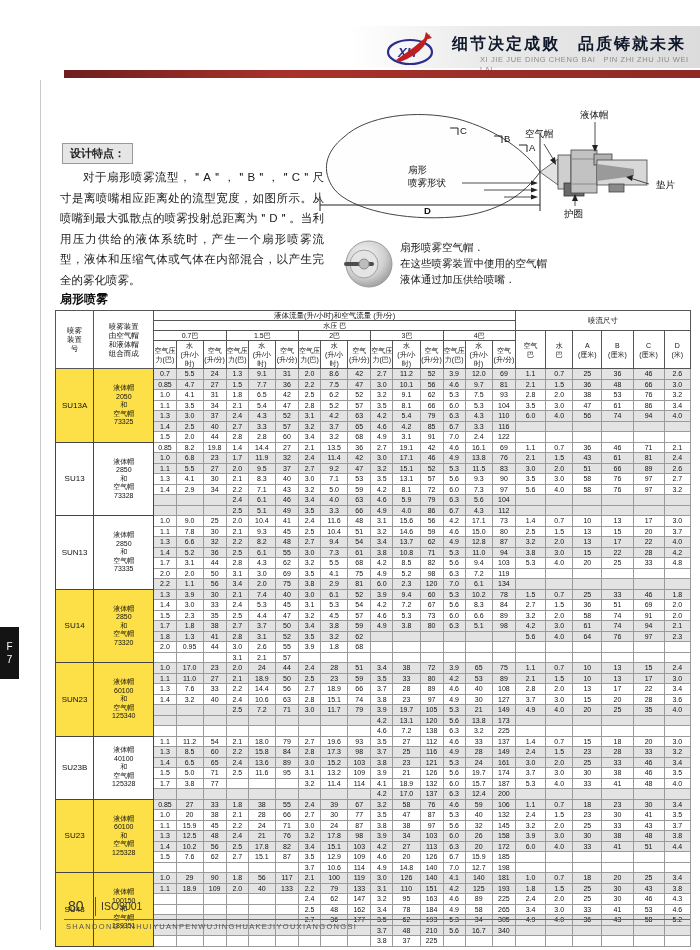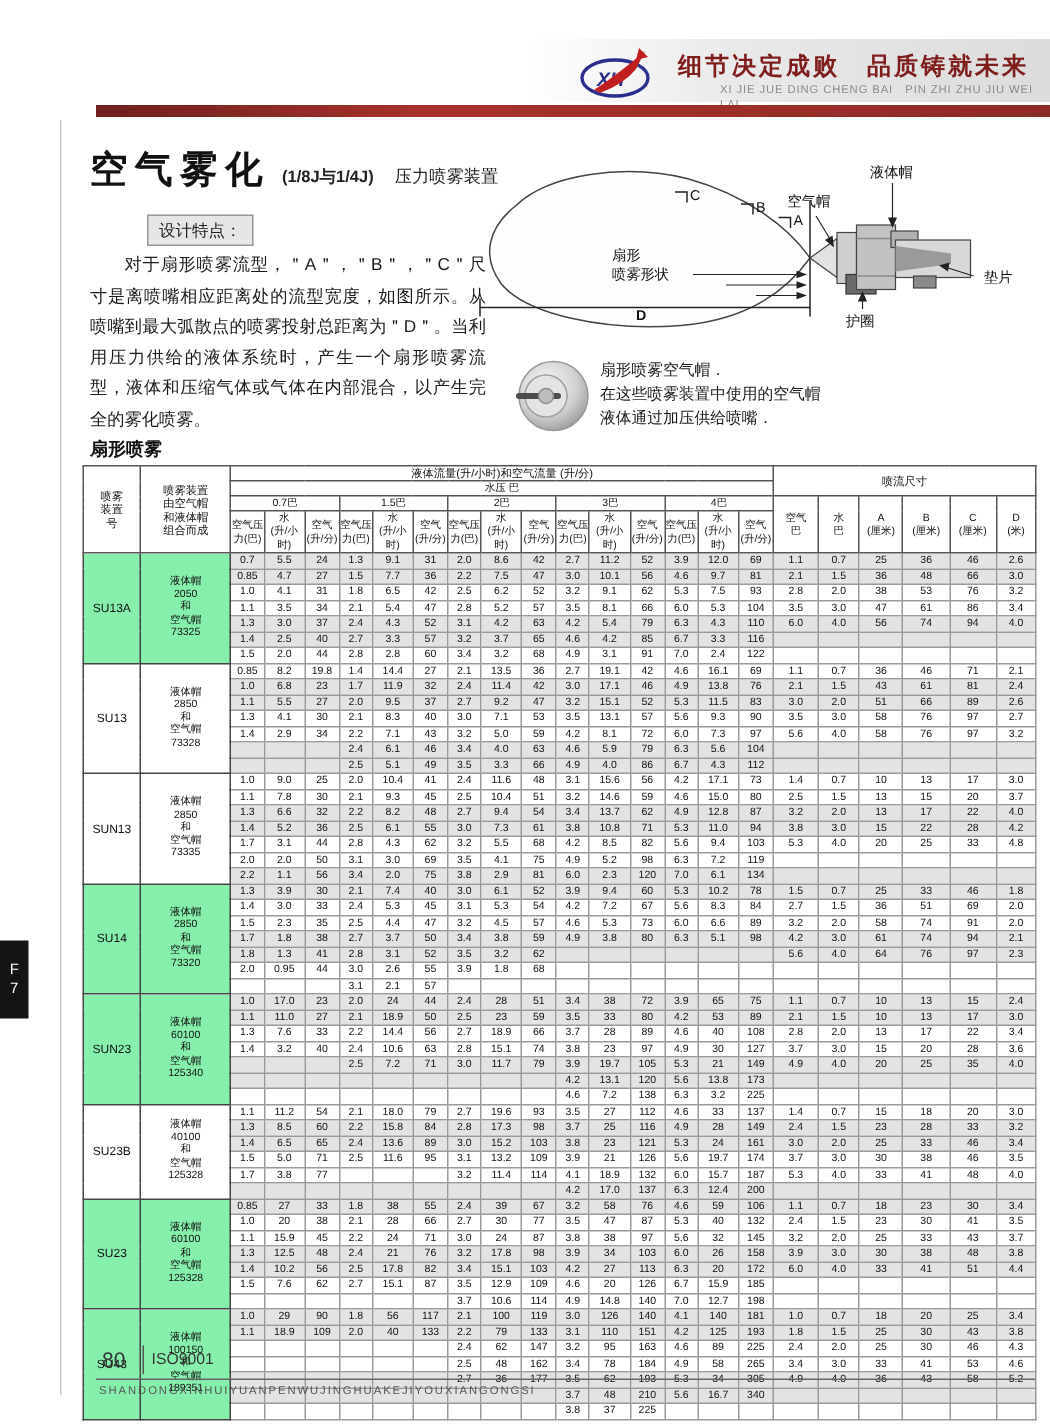--- a/index.html
+++ b/index.html
@@ -3,55 +3,55 @@
 <meta charset="utf-8">
 <style>
   html,body{margin:0;padding:0;background:#fff;}
   .page{position:relative;width:700px;height:950px;background:#fff;overflow:hidden;
         font-family:"Liberation Sans",sans-serif;color:#222;}
   
   .top-band{position:absolute;left:350px;top:26px;width:350px;height:42px;
             background:linear-gradient(90deg,#ffffff,#e9e9e9 40%,#dcdcdc);}
   .logo{position:absolute;left:386px;top:28px;}
   .slogan-cn{position:absolute;left:452px;top:34px;font-size:16px;font-weight:bold;
-             color:#7f1d1d;letter-spacing:2px;}
+             color:#0f172a;letter-spacing:2px;}
   .slogan-py{position:absolute;left:452px;top:55px;font-size:7.5px;color:#8a8a8a;letter-spacing:.6px;margin-left:28px;}
   .red-bar{position:absolute;left:64px;top:70px;width:636px;height:8px;
            background:linear-gradient(90deg,#6e1f1e,#a8322b 35%,#8e2a26);}
   .left-rule{position:absolute;left:40px;top:80px;width:1px;height:850px;background:#c9c9c9;}
   .side-tab{position:absolute;left:0;top:627px;width:19px;height:52px;background:#141414;
             color:#fff;display:flex;flex-direction:column;align-items:center;justify-content:center;
             font-size:10px;line-height:13px;}
   
   .title-row{position:absolute;left:60px;top:96px;display:flex;align-items:flex-end;gap:8px;}
   .title-main{font-size:25px;font-weight:bold;letter-spacing:5px;color:#111;}
   .title-sub1{font-size:11px;font-weight:bold;color:#222;padding-bottom:4px;}
   .title-sub2{font-size:11.5px;color:#222;padding-bottom:4px;margin-left:6px;}
   .design-label{position:absolute;left:62px;top:143px;border:1px solid #999;background:#e6e6e6;
-                font-size:11px;font-weight:normal;padding:2px 7px;color:#222;margin-left:36px;}
+                font-size:11px;font-weight:bold;padding:2px 7px;color:#222;}
   .design-par{position:absolute;left:60px;top:167px;width:264px;font-size:11.5px;line-height:20.5px;
               text-align:justify;text-indent:2em;color:#1a1a1a;}
   .section-title{position:absolute;left:60px;top:291px;font-size:12px;font-weight:bold;color:#111;}
   
   .diagram{position:absolute;left:312px;top:104px;width:388px;height:135px;}
   .dlabel{position:absolute;font-size:9.5px;color:#111;}
   .aircap-photo{position:absolute;left:342px;top:238px;}
   .aircap-caption{position:absolute;left:400px;top:239px;font-size:10.5px;line-height:16px;color:#1a1a1a;}
   
   .tbl-wrap{position:absolute;left:55px;top:310px;}
   table{border-collapse:collapse;table-layout:fixed;width:636px;border:1.5px solid #333;}
   th{border:1px solid #555;font-size:7px;font-weight:normal;text-align:center;
      padding:0;line-height:9px;background:#fff;color:#111;}
   th.grp{font-size:7.5px;}
   td{border:1px solid #9a9a9a;font-size:7px;text-align:center;padding:0;height:9.5px;
      line-height:9px;color:#111;overflow:hidden;white-space:nowrap;}
   td.model{font-size:8px;border:1px solid #444;}
   td.caps{font-size:7px;line-height:8.5px;border:1px solid #444;}
   tr.shade td{background:#e3e3e3;}
-  tr.shade td.model,tr.shade td.caps{background:#86efac;}
+  tr.shade td.model,tr.shade td.caps{background:#fde047;}
   tr.gstart td{border-top:1px solid #333;}
   td.csep{border-left:1px solid #333;}
   
   .foot-num{position:absolute;left:68px;top:898px;font-size:14px;color:#333;}
   .foot-div{position:absolute;left:95px;top:897px;width:1px;height:19px;background:#555;}
   .foot-iso{position:absolute;left:101px;top:900px;font-size:10.5px;color:#333;}
   .foot-line{position:absolute;left:64px;top:919px;width:626px;height:1px;background:#666;}
   .foot-co{position:absolute;left:66px;top:922px;font-size:7.5px;letter-spacing:1.3px;color:#555;}
 </style>
 </head>
@@ -70,25 +70,20 @@
   <div class="slogan-cn">细节决定成败　品质铸就未来</div>
   <div class="slogan-py">XI JIE JUE DING CHENG BAI　PIN ZHI ZHU JIU WEI LAI</div>
   <div class="red-bar"></div>
   <div class="left-rule"></div>
 
   <div class="side-tab">
     <span>F</span>
     <span>7</span>
   </div>
 
-  <div class="title-row">
-    <span class="title-main">空气雾化</span>
-    <span class="title-sub1">(1/8J与1/4J)</span>
-    <span class="title-sub2">压力喷雾装置</span>
-  </div>
 
   <div class="design-label">设计特点：</div>
   <div class="design-par">对于扇形喷雾流型，＂A＂，＂B＂，＂C＂尺寸是离喷嘴相应距离处的流型宽度，如图所示。从喷嘴到最大弧散点的喷雾投射总距离为＂D＂。当利用压力供给的液体系统时，产生一个扇形喷雾流型，液体和压缩气体或气体在内部混合，以产生完全的雾化喷雾。</div>
 
   <div class="diagram">
     <svg width="388" height="135" viewBox="0 0 388 135">
 
       <path d="M228,68 C214,48 186,26 146,15 C104,5 54,12 32,33 C13,48 9,67 22,85 C39,106 92,117 142,113 C188,109 213,89 228,68 Z" fill="#fefefe" stroke="#444" stroke-width="1" stroke-linejoin="round"></path>
 
       <polyline points="138,24 146,24 146,31" fill="none" stroke="#222" stroke-width="1"></polyline>

